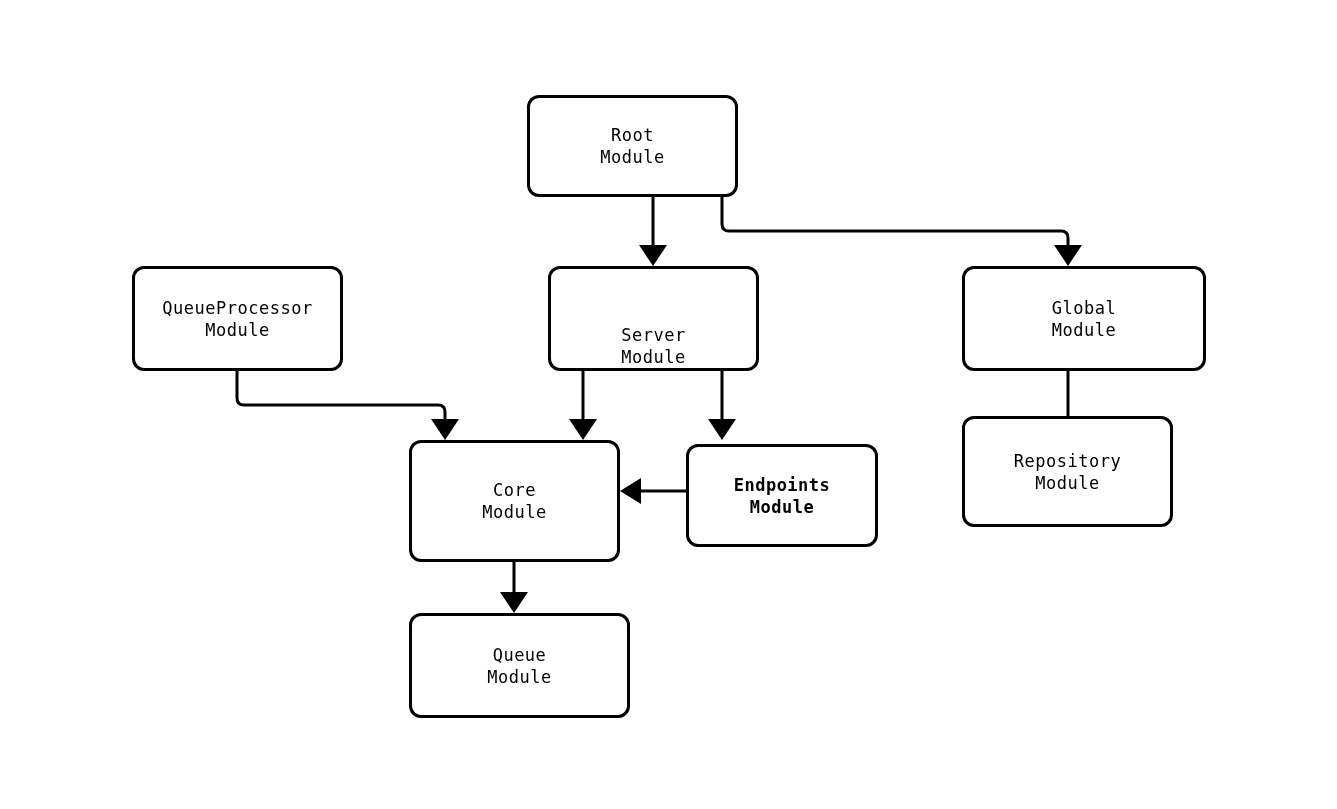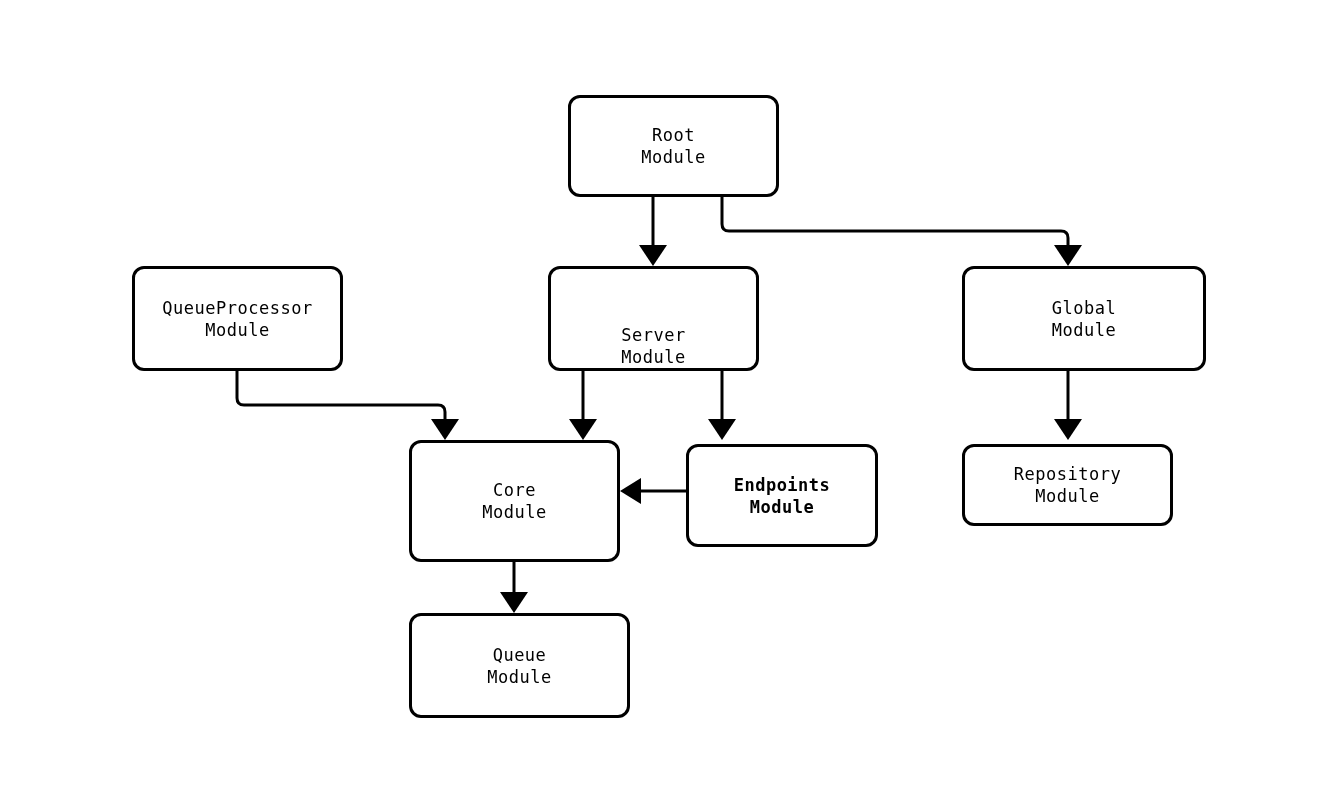--- a/index.html
+++ b/index.html
@@ -90,21 +90,21 @@
       <polygon points="1068,440 1054,419 1082,419" fill="#000000"></polygon>
     </g>
 
     <g>
       <path d="M 514 543 L 514 599" fill="none" stroke="#000000" stroke-width="3"></path>
       <polygon points="514,613 500,592 528,592" fill="#000000"></polygon>
     </g>
 
   </svg>
 
-  <div class="node" style="left:568px; top:95px; width:211px; height:102px;">
+  <div class="node" style="left:527px; top:95px; width:211px; height:102px;">
     <div class="node-label">Root</div>
     <div class="node-label">Module</div>
   </div>
 
   <div class="node" style="left:132px; top:266px; width:211px; height:105px;align-items:center;">
     <div class="node-label">QueueProcessor</div>
     <div class="node-label">Module</div>
   </div>
 
   <div class="node" style="left:548px; top:266px; width:211px; height:105px;justify-content:flex-end;">
@@ -120,21 +120,21 @@
   <div class="node" style="left:409px; top:440px; width:211px; height:122px;">
     <div class="node-label">Core</div>
     <div class="node-label">Module</div>
   </div>
 
   <div class="node" style="left:686px; top:444px; width:192px; height:103px;font-weight:bold;">
     <div class="node-label">Endpoints</div>
     <div class="node-label">Module</div>
   </div>
 
-  <div class="node" style="left:962px; top:444px; width:211px; height:82px;">
+  <div class="node" style="left:962px; top:416px; width:211px; height:111px;">
     <div class="node-label">Repository</div>
     <div class="node-label">Module</div>
   </div>
 
   <div class="node" style="left:409px; top:613px; width:221px; height:105px;">
     <div class="node-label">Queue</div>
     <div class="node-label">Module</div>
   </div>
 
 </div>

